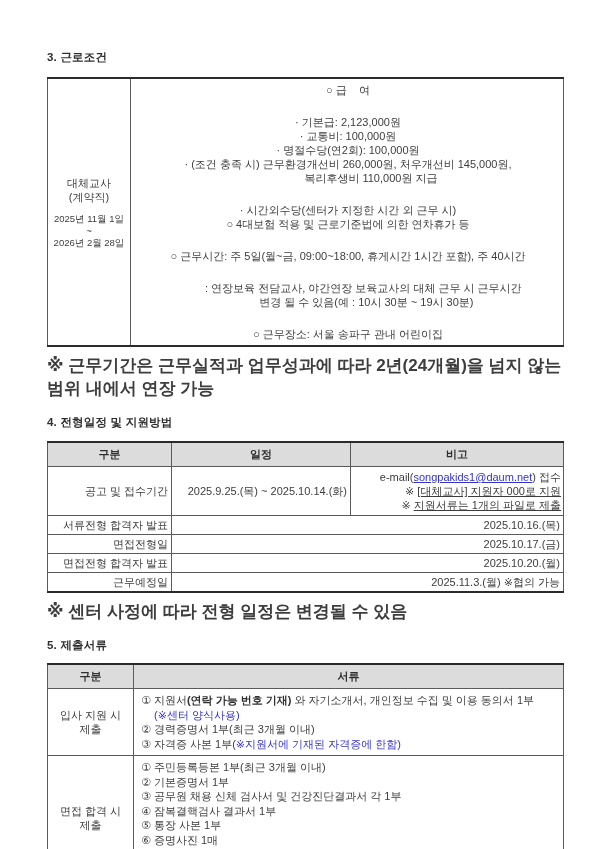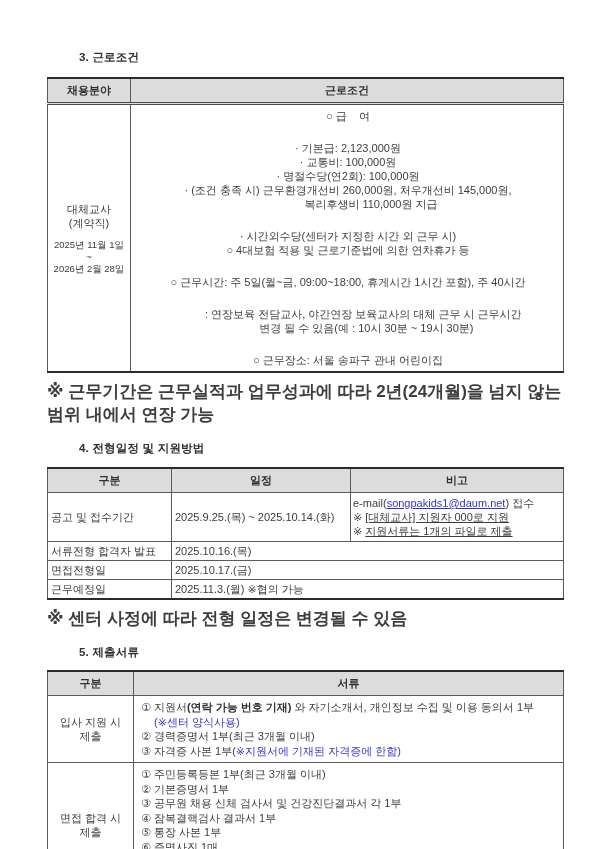--- a/index.html
+++ b/index.html
@@ -3,41 +3,41 @@
 <meta charset="utf-8">
 <style>
   * { margin:0; padding:0; box-sizing:border-box; }
   html,body { background:#ffffff; }
   body {
     width:600px; height:849px;
     font-family:"Liberation Sans","DejaVu Sans",sans-serif;
     color:#3d3d3d; font-size:11px; overflow:hidden;
   }
   .page { padding:50px 37px 0 47px; }
-  .heading { font-weight:bold; font-size:11.5px; color:#2f2f2f; letter-spacing:0.2px;margin-left:32px; }
+  .heading { font-weight:bold; font-size:11.5px; color:#2f2f2f; letter-spacing:0.2px; }
   .note-line { font-weight:bold; font-size:17px; margin-top:7px; white-space:pre-wrap; }
 
   table { border-collapse:collapse; width:516px; table-layout:fixed; }
   table { border-top:2.5px solid #2b2b2b; border-bottom:2.5px solid #2b2b2b;
           border-left:1px solid #5a5a5a; border-right:1px solid #5a5a5a; }
   th, td { border:1px solid #5a5a5a; vertical-align:middle; }
   th { background:#dcdcdc; font-weight:bold; font-size:11px; text-align:center; padding:4px 2px; color:#2f2f2f; }
   td { padding:3px 4px; }
 
   .t1 { margin-top:12px; }
   .t1 th.dbl { border-bottom:3px double #4a4a4a; }
   .t1 .cell-position { text-align:center; vertical-align:middle; }
   .pos-name, .pos-type { line-height:14px; }
   .period { margin-top:9px; font-size:9.5px; line-height:12px; }
   .cond-cell { padding:4px 6px 4px 8px;text-align:center; }
   .cond-line { white-space:pre-wrap; line-height:14px; }
   .cond-line.mt { margin-top:18px; }
 
   .t2 { margin-top:11px; }
-  .t2 td { text-align:left; line-height:14px; padding:2px 3px; height:18px;border-radius:22px; }
+  .t2 td { text-align:right; line-height:14px; padding:2px 3px; height:18px;border-radius:22px; }
   .t2 .remark-cell { padding:3px 2px; }
   .t2 .remark-line { line-height:14px; white-space:pre-wrap; }
   .u { text-decoration:underline; }
   .blue { color:#3333cc; }
 
   .t3 { margin-top:10px; }
   .t3 .label-cell { text-align:center; line-height:14px; }
   .t3 .docs-cell { padding:4px 4px 4px 7px; }
   .doc-line { white-space:pre-wrap; line-height:14.5px; }
   .doc-line .sub-indent { padding-left:13px; }
@@ -52,24 +52,20 @@
 <div class="page">
 
   <div class="heading">3. 근로조건</div>
 
   <table class="t1">
     <colgroup>
         <col style="width:83px">
         <col style="width:433px">
       </colgroup>
     <tbody>
-        <tr>
-      <th class="dbl">채용분야</th>
-      <th class="dbl">근로조건</th>
-    </tr>
     <tr>
       <td class="cell-position">
         <div class="pos-name">대체교사</div>
         <div class="pos-type">(계약직)</div>
         <div class="period">
           <div>2025년 11월 1일</div>
           <div>~</div>
           <div>2026년 2월 28일</div>
         </div>
       </td>
@@ -118,20 +114,24 @@
     </tr>
     <tr>
       <td>서류전형 합격자 발표</td>
       <td colspan="2">2025.10.16.(목)</td>
     </tr>
     <tr>
       <td>면접전형일</td>
       <td colspan="2">2025.10.17.(금)</td>
     </tr>
     <tr>
+      <td>면접전형 합격자 발표</td>
+      <td colspan="2">2025.10.20.(월)</td>
+    </tr>
+    <tr>
       <td>근무예정일</td>
       <td colspan="2">2025.11.3.(월) ※협의 가능</td>
     </tr>
   </tbody>
     </table>
 
   <div class="note-line">※ 센터 사정에 따라 전형 일정은 변경될 수 있음</div>
 
   <div class="heading sec-gap">5. 제출서류</div>
 

